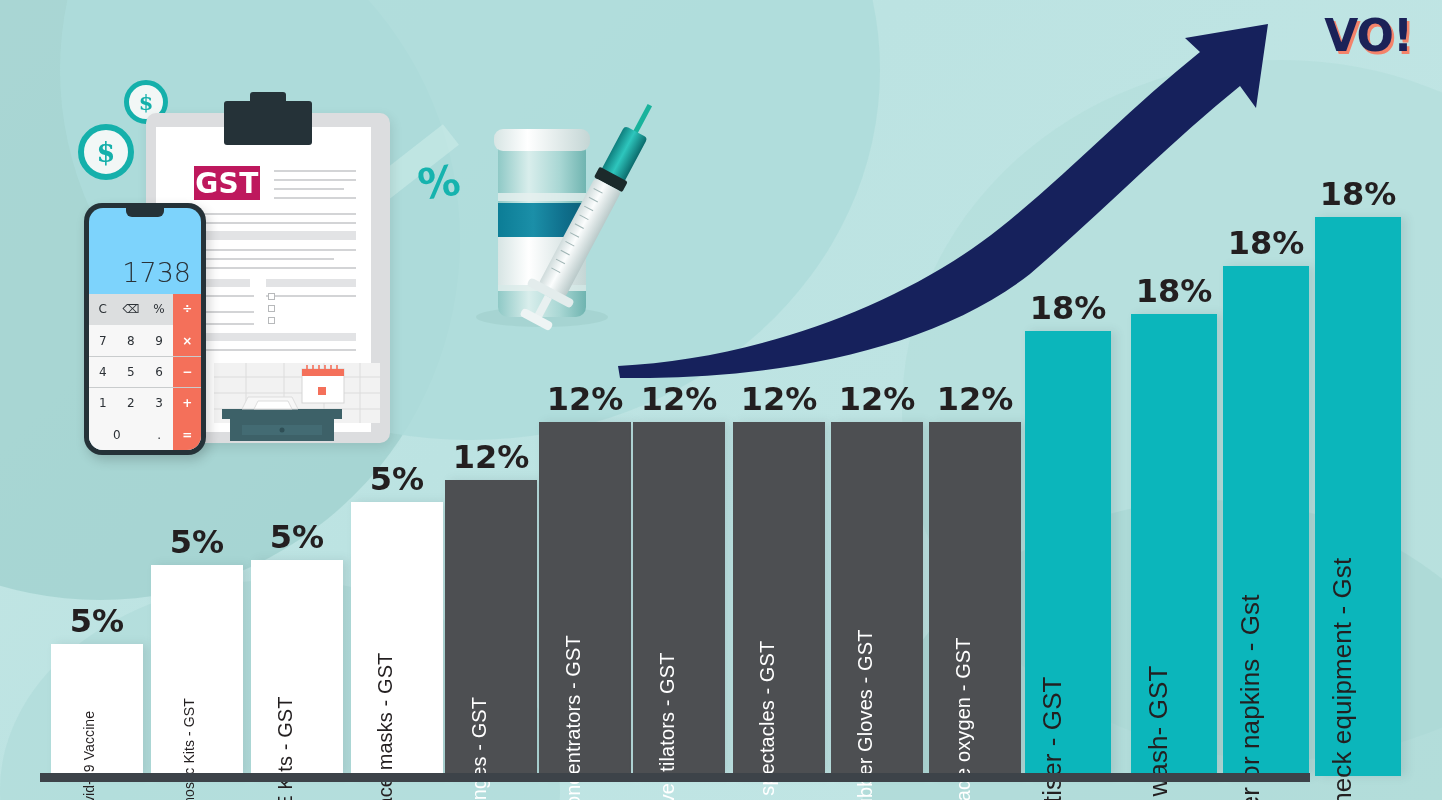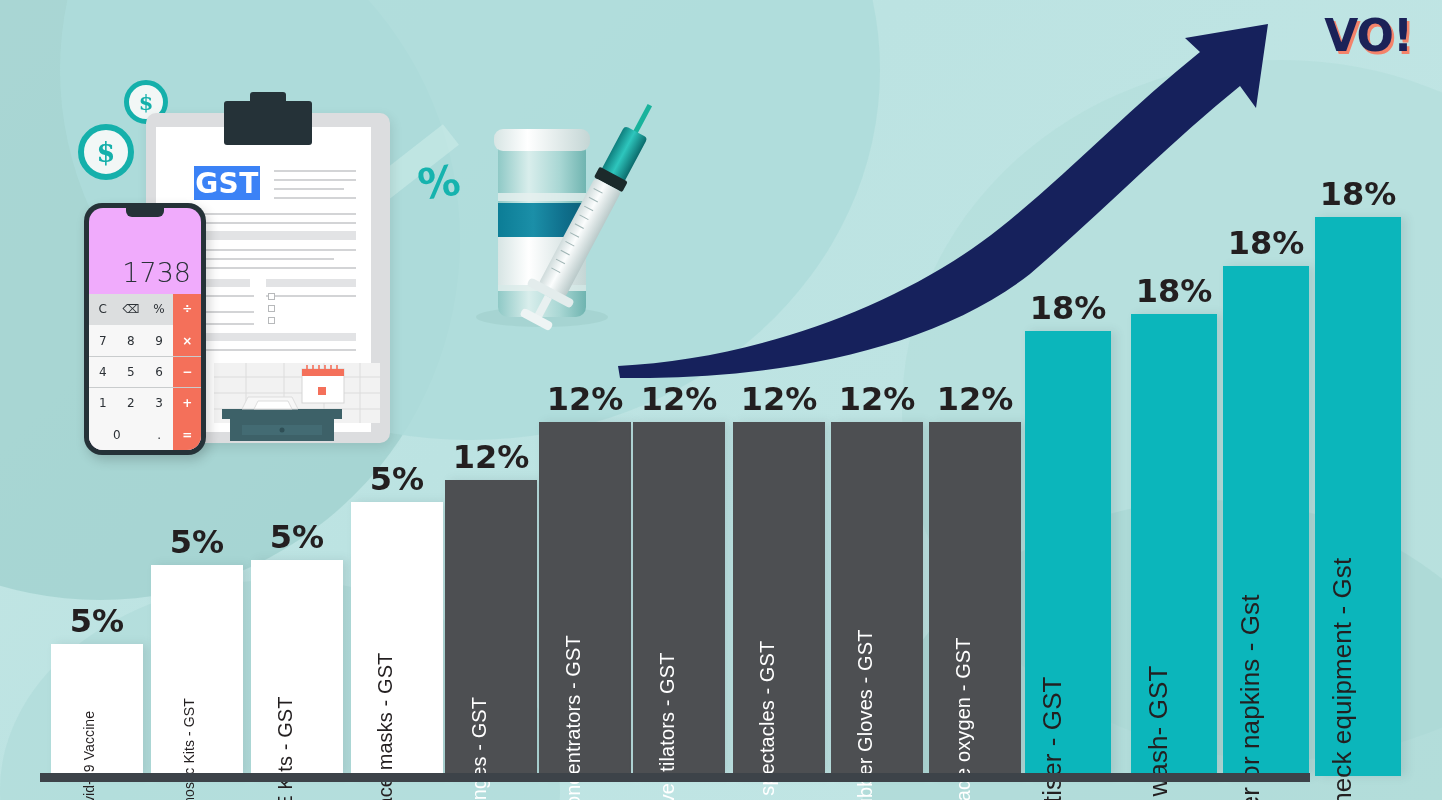--- a/index.html
+++ b/index.html
@@ -117,21 +117,21 @@
     left: 104px; top: -21px;
     width: 36px; height: 14px;
     background: #253238;
     border-radius: 3px 3px 0 0;
     z-index: 3;
   }
   .gst-badge {
     position: absolute;
     left: 38px; top: 39px;
     width: 66px; height: 34px;
-    background: #3b82f6;
+    background: #be185d;
     color: #fff;
     font-size: 28px;
     font-weight: 800;
     letter-spacing: .5px;
     display: flex;
     align-items: center;
     justify-content: center;
     font-family: "DejaVu Sans", sans-serif;
     z-index: 4;
   }
@@ -184,21 +184,21 @@
     width: 122px; height: 252px;
     background: #253238;
     border-radius: 18px;
     padding: 5px;
     box-shadow: 3px 5px 12px rgba(0,0,0,.18);
     z-index: 22;
   }
   .phone-screen {
     position: relative;
     width: 100%; height: 100%;
-    background: #f0abfc;
+    background: #7dd3fc;
     border-radius: 14px;
     overflow: hidden;
     display: flex;
     flex-direction: column;
     text-align: center;
   }
   .notch {
     position: absolute;
     left: 50%; top: 0;
     transform: translateX(-50%);

